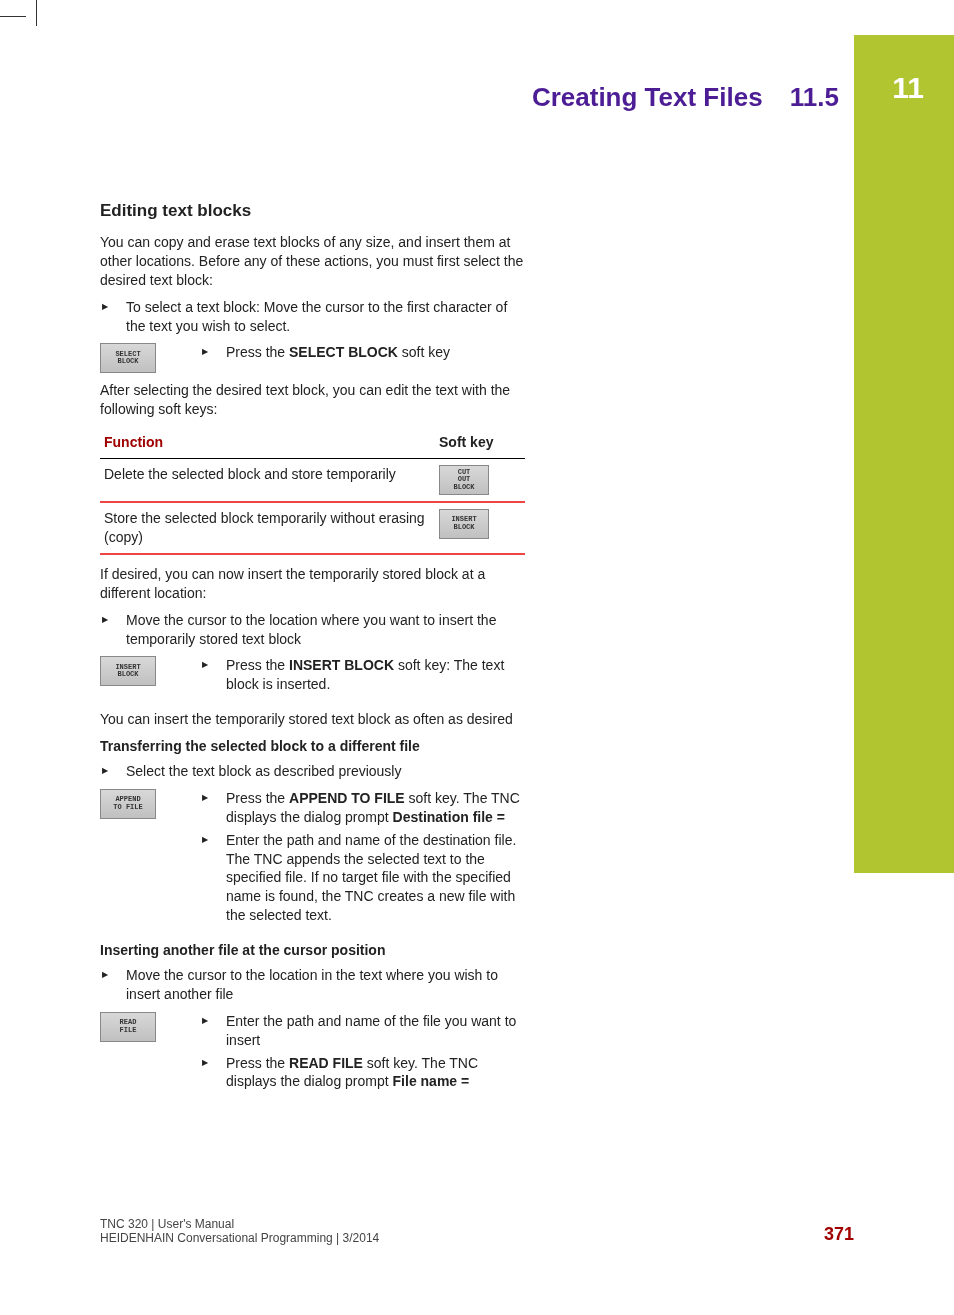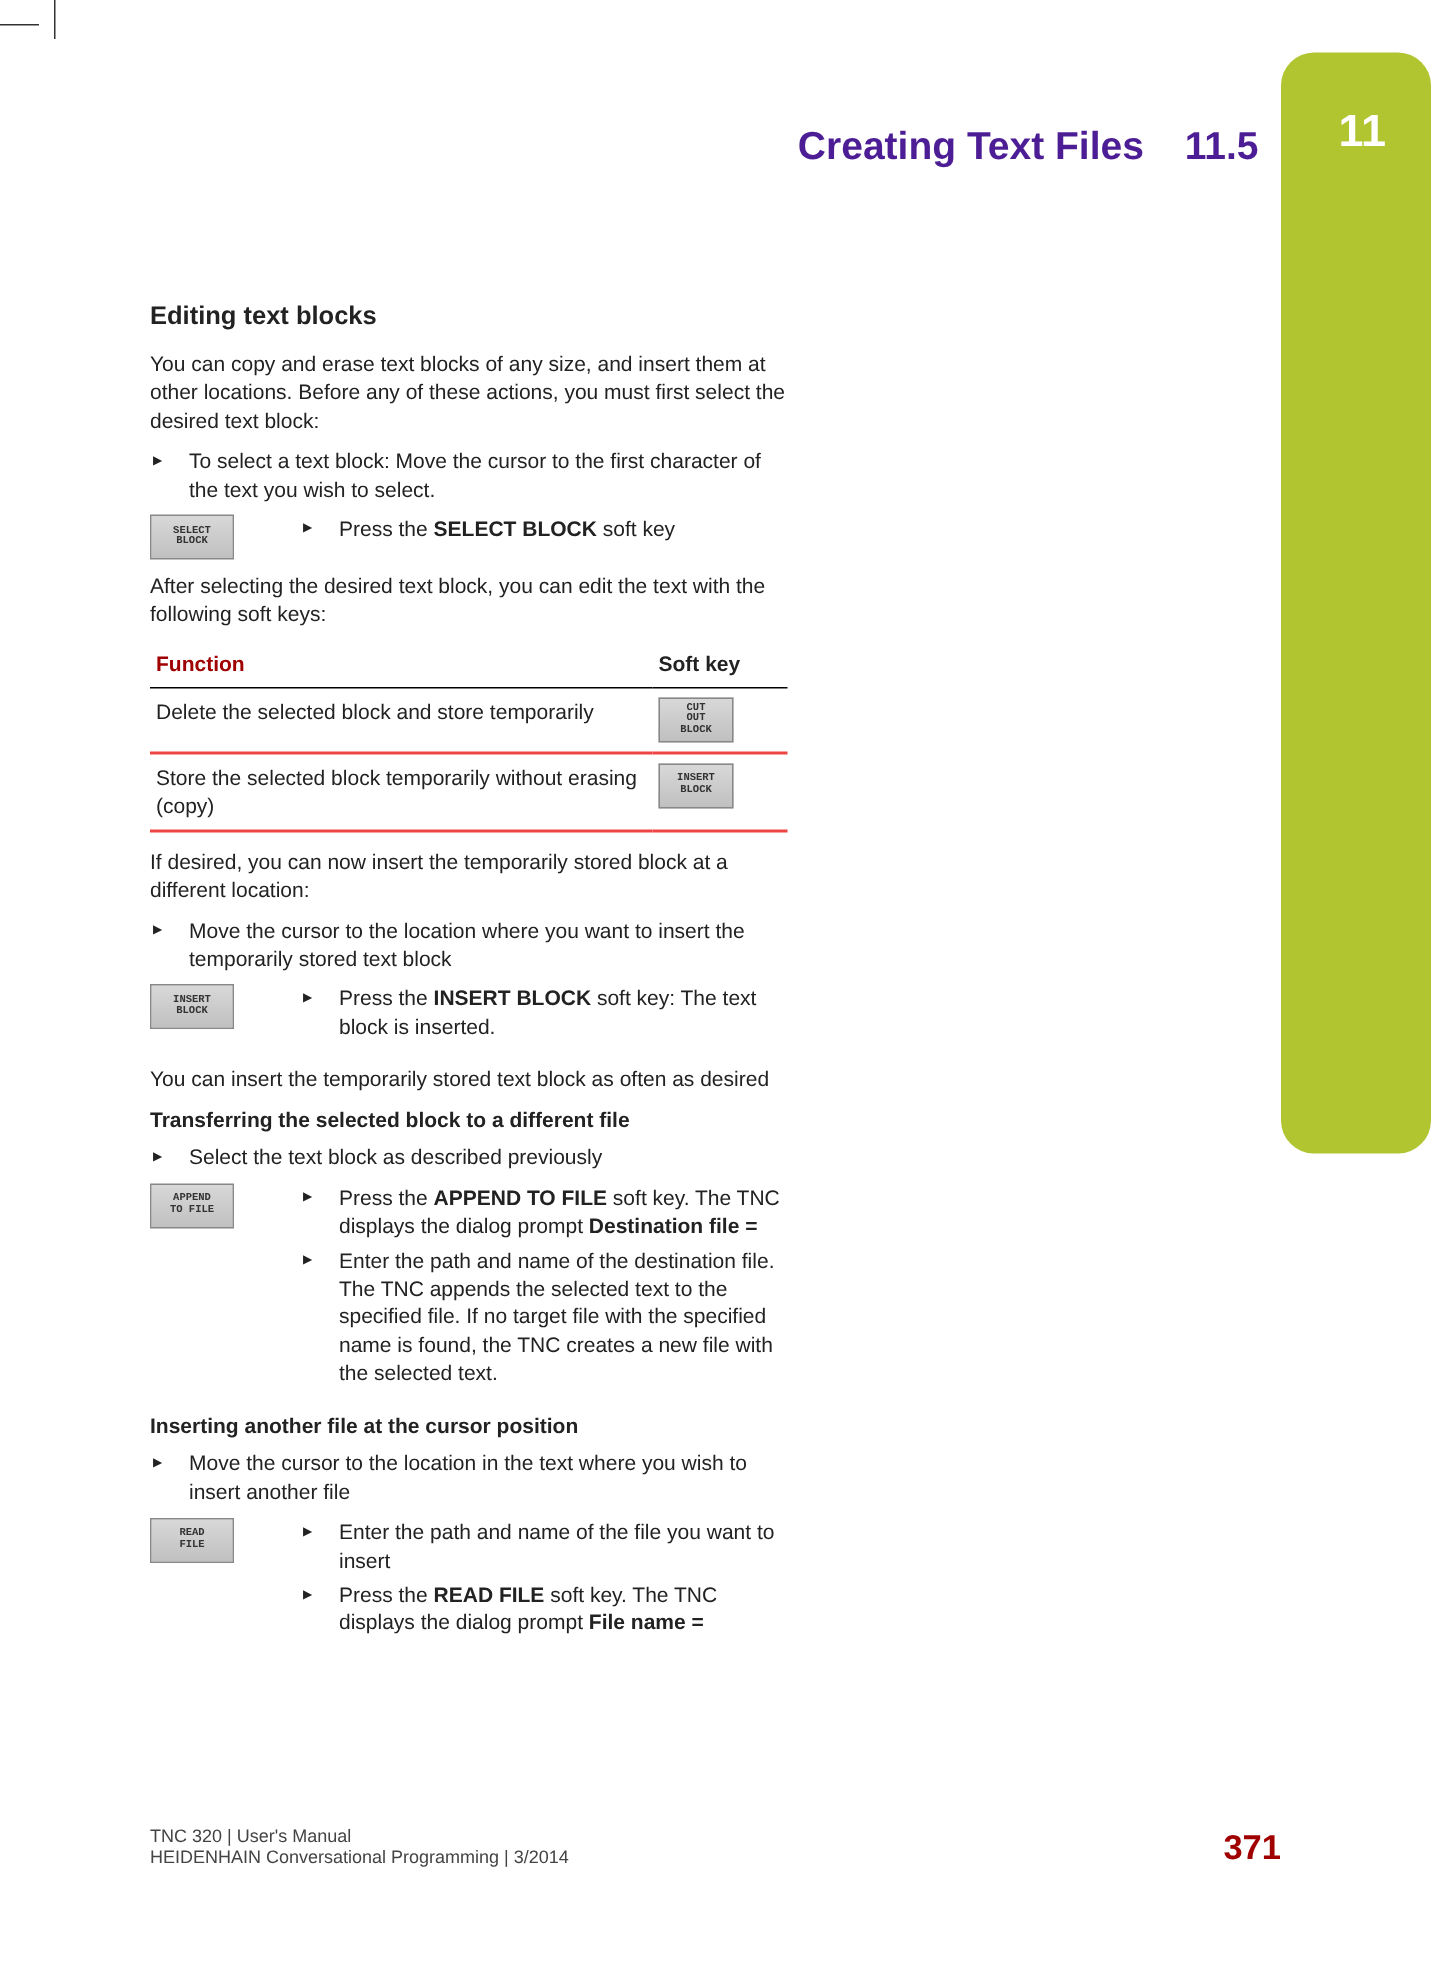--- a/index.html
+++ b/index.html
@@ -1,18 +1,18 @@
 <!DOCTYPE html>
 <html><head>
 <meta charset="utf-8">
 <style>
   * { margin: 0; padding: 0; box-sizing: border-box; }
   html, body { width: 954px; height: 1315px; background: #fff; font-family: Arial, Helvetica, sans-serif; color: #222; position: relative; }
   .page { position: relative; width: 954px; height: 1315px; }
-  .color-tab { position: absolute; top: 35px; right: 0; width: 100px; height: 734px; background: #b0c530; z-index: 2; border-radius: 22px; }
+  .color-tab { position: absolute; top: 35px; right: 0; width: 100px; height: 838px; background: #b0c530; z-index: 2; }
   .color-tab .chap { color: #fff; font-weight: 700; font-size: 30px; position: absolute; top: 36px; right: 30px; }
   .crop-h { position: absolute; top: -2px; left: 36px; height: 28px; border-left: 1px solid #333; }
   .crop-v { position: absolute; top: 16px; left: -2px; width: 28px; border-top: 1px solid #333; }
   .header { position: absolute; top: 82px; right: 115px; color: #4c1d95; font-weight: 700; font-size: 26px; }
   .header .sec { margin-left: 20px; }
   .content { position: absolute; top: 200px; left: 100px; width: 425px; font-size: 14px; line-height: 1.35; }
   h2.section { font-size: 17px; font-weight: 700; margin-bottom: 10px; }
   .para { margin-bottom: 8px; }
   ul.bul { list-style: none; margin-bottom: 8px; }
   ul.bul > li { position: relative; padding-left: 26px; margin-bottom: 4px; }
@@ -23,21 +23,21 @@
   .softkey, .softkey-sm { display: flex; flex-direction: column; align-items: center; justify-content: center; background: linear-gradient(#d8d8d8,#c0c0c0); border: 1px solid #888; font-family: "Courier New", monospace; font-weight: 700; color: #333; text-align: center; }
   .softkey { width: 56px; height: 30px; font-size: 7px; line-height: 1.1; }
   .softkey-sm { width: 50px; height: 30px; font-size: 7px; line-height: 1.1; }
   .red { color: #a00000; }
   .tbl { width: 100%; border-collapse: collapse; margin-top: 4px; margin-bottom: 10px; }
   .tbl th { text-align: left; padding: 6px 4px; font-size: 14px; border-bottom: 1px solid #000; }
   .tbl td { padding: 6px 4px; vertical-align: top; border-bottom: 2px solid #ef4444; font-size: 14px; }
   .tbl td.skcell { width: 90px; }
   .subhead { font-weight: 700; margin-top: 6px; margin-bottom: 6px; }
   .footer { position: absolute; bottom: 70px; left: 100px; right: 100px; font-size: 12px; color: #444; }
-  .footer .pn { position: absolute; right: 0; bottom: 0; font-weight: 700; font-size: 23px; }
+  .footer .pn { position: absolute; right: 0; bottom: 0; font-weight: 700; font-size: 18px; }
 </style>
 </head>
 <body>
 
 <div class="page">
   <div class="crop-h"></div>
   <div class="crop-v"></div>
 
   <div class="color-tab">
     <div class="chap">11</div>

